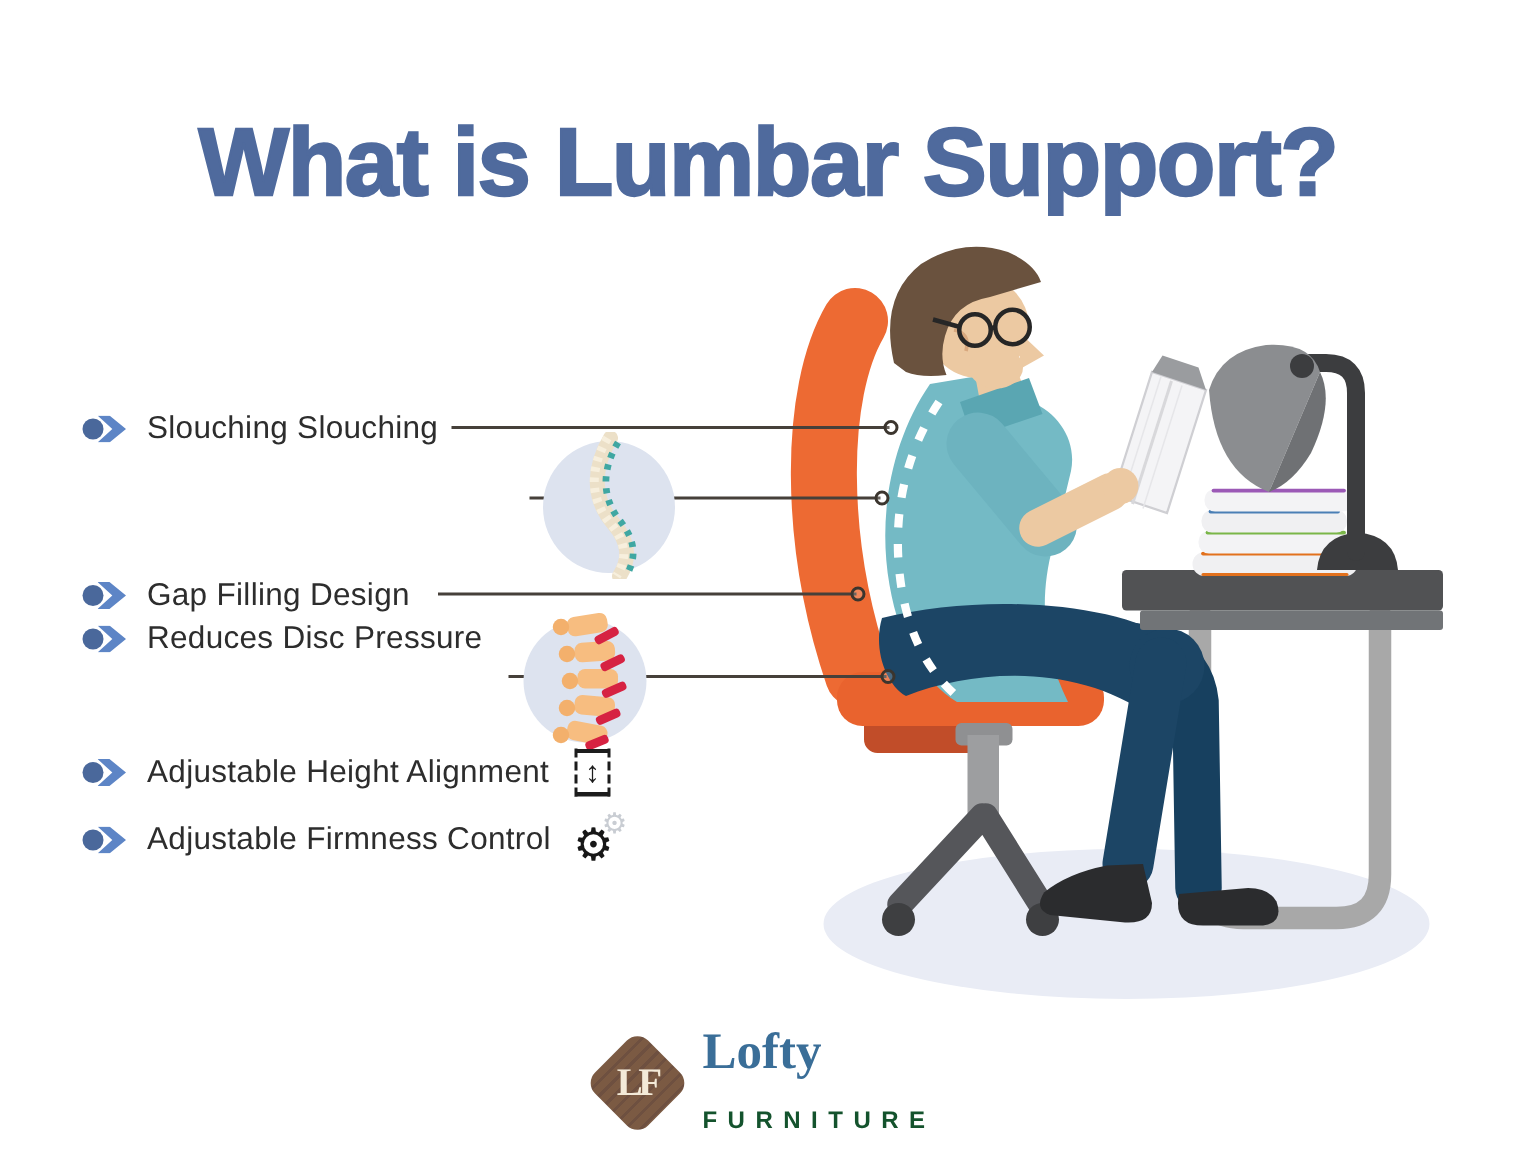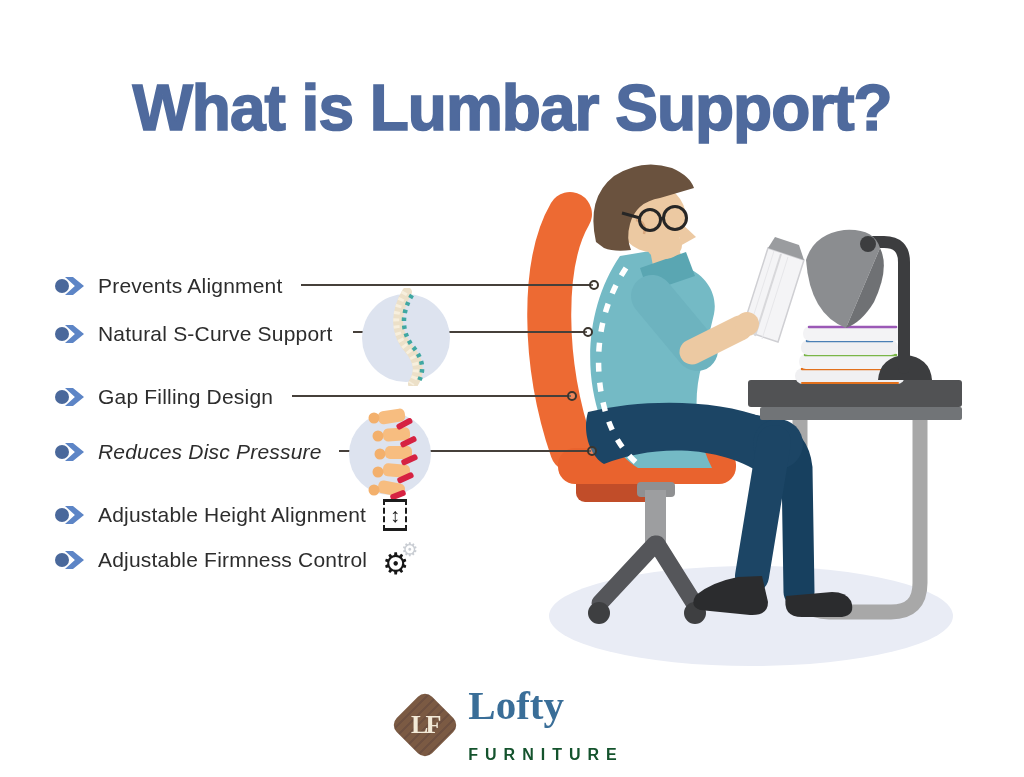--- a/index.html
+++ b/index.html
@@ -39,21 +39,21 @@
 
   
   .brand{position:absolute;top:686px;left:0;width:100%;display:flex;
          justify-content:center;align-items:center;gap:18px;}
   .diamond{width:50px;height:50px;transform:rotate(45deg);border-radius:10px;
     background:repeating-linear-gradient(90deg,#7b5a43 0 5px,#6e5040 5px 7px);
     display:flex;align-items:center;justify-content:center;}
   .diamond span{transform:rotate(-45deg);font-family:"Liberation Serif",serif;
     font-size:26px;font-weight:700;color:#f3ead8;letter-spacing:-3px;}
   .brand-text{display:flex;flex-direction:column;}
-  .brand-name{font-family:"Liberation Serif",serif;font-size:41px;font-weight:700;
+  .brand-name{font-family:"Liberation Serif",serif;font-size:34px;font-weight:700;
     color:#3a6e98;line-height:.95;}
   .brand-sub{font-size:16px;font-weight:700;letter-spacing:7px;color:#14532d;margin-top:21px;}
 </style>
 </head>
 <body>
 
 <div class="canvas">
 
   <h1 class="title">What is Lumbar Support?</h1>
 
@@ -188,37 +188,30 @@
         <rect x="46" y="84" width="16" height="6" rx="2.5" transform="rotate(-22 54 87)"></rect>
       </g>
     </svg>
   </div>
 
   <div class="feature" style="top:271px;">
     <span class="bullet">
         <span class="dot"></span>
         <span class="chev"></span>
       </span>
-    <span class="label">Prevents Alignment</span>
-  </div>
-  <div class="feature" style="top:319px;">
-    <span class="bullet">
-        <span class="dot"></span>
-        <span class="chev"></span>
-      </span>
-    <span class="label">Natural S-Curve Support</span>
+    <span class="label">Slouching Slouching</span>
   </div>
   <div class="feature" style="top:382px;justify-content:center;">
     <span class="bullet">
         <span class="dot"></span>
         <span class="chev"></span>
       </span>
     <span class="label">Gap Filling Design</span>
   </div>
-  <div class="feature" style="top:437px;font-style:italic;">
+  <div class="feature" style="top:411px;">
     <span class="bullet">
         <span class="dot"></span>
         <span class="chev"></span>
       </span>
     <span class="label">Reduces Disc Pressure</span>
   </div>
   <div class="feature" style="top:500px;">
     <span class="bullet">
         <span class="dot"></span>
         <span class="chev"></span>

